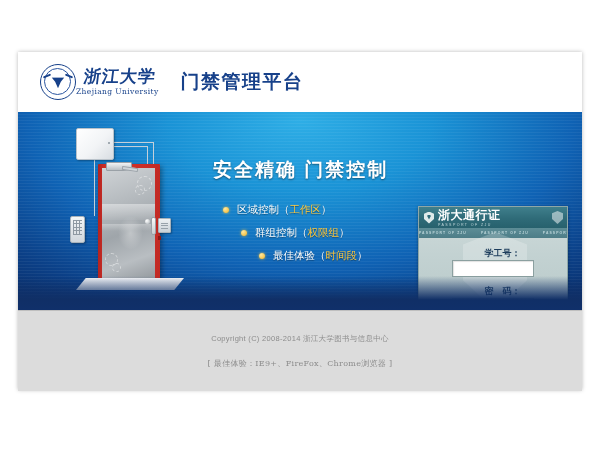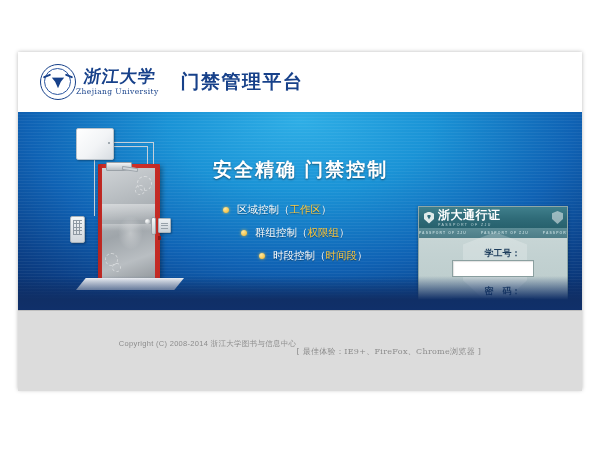--- a/index.html
+++ b/index.html
@@ -232,21 +232,21 @@
     background:linear-gradient(180deg,#7da26a 0%,#5f8a4e 50%,#4d7840 100%);
     border:1px solid #3d6333;border-radius:3px;
     color:#ffffff;font-size:6.5px;font-weight:bold;letter-spacing:.3px;
     padding:2.5px 5px;white-space:nowrap;cursor:pointer;
     box-shadow:inset 0 1px 0 rgba(255,255,255,.3),0 1px 1px rgba(0,0,0,.25);
   }
   
   .footer{
     height:80px;background:#dcdcdc;position:relative;
     border-top:1px solid #bfbfbf;
-    display:flex;flex-direction:row;align-items:center;justify-content:center;
+    display:flex;flex-direction:column;align-items:center;justify-content:center;
   }
   .copyright{font-size:7.5px;color:#8c8c8c;letter-spacing:.3px;margin-bottom:14px;}
   .browsers{font-size:8px;color:#8c8c8c;letter-spacing:.3px;
     font-family:"DejaVu Serif","Liberation Serif",serif;}
 </style>
 </head>
 <body>
 
 <div id="page">
 
@@ -315,21 +315,21 @@
           <span>）</span>
       </div>
       <div class="feature i2">
         <span class="bullet"></span>
         <span>群组控制（</span>
           <span class="hl">权限组</span>
           <span>）</span>
       </div>
       <div class="feature i3">
         <span class="bullet"></span>
-        <span>时段控制（</span>
+        <span>最佳体验（</span>
           <span class="hl">时间段</span>
           <span>）</span>
       </div>
     </div>
 
     <div class="login">
       <div class="login-head">
         <div class="shield"></div>
         <div class="titlecol">
           <div class="login-title">浙大通行证</div>

